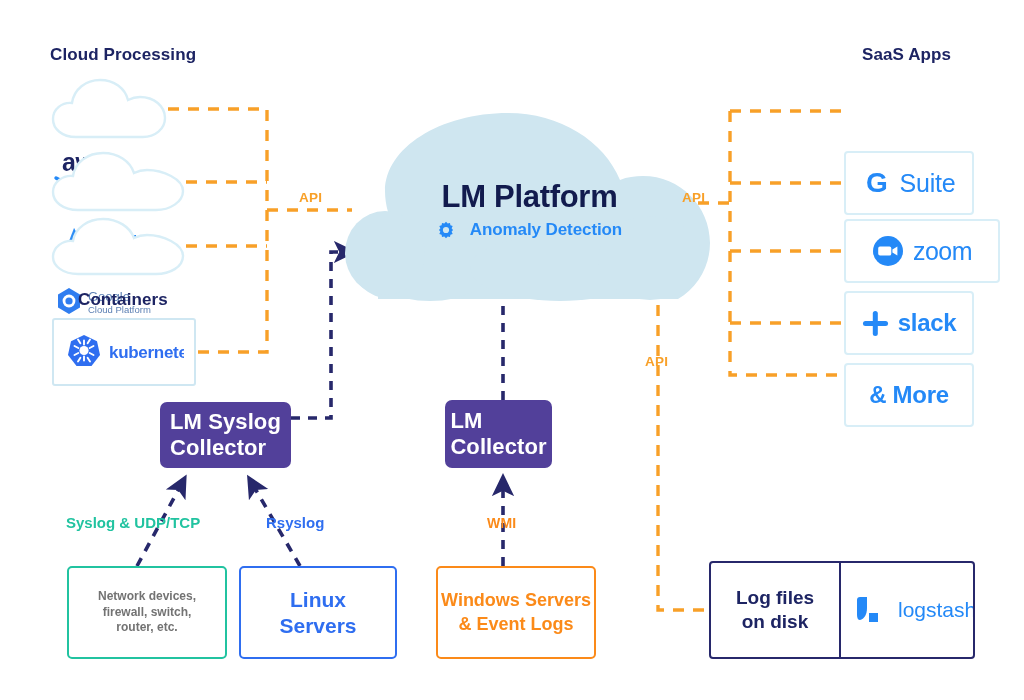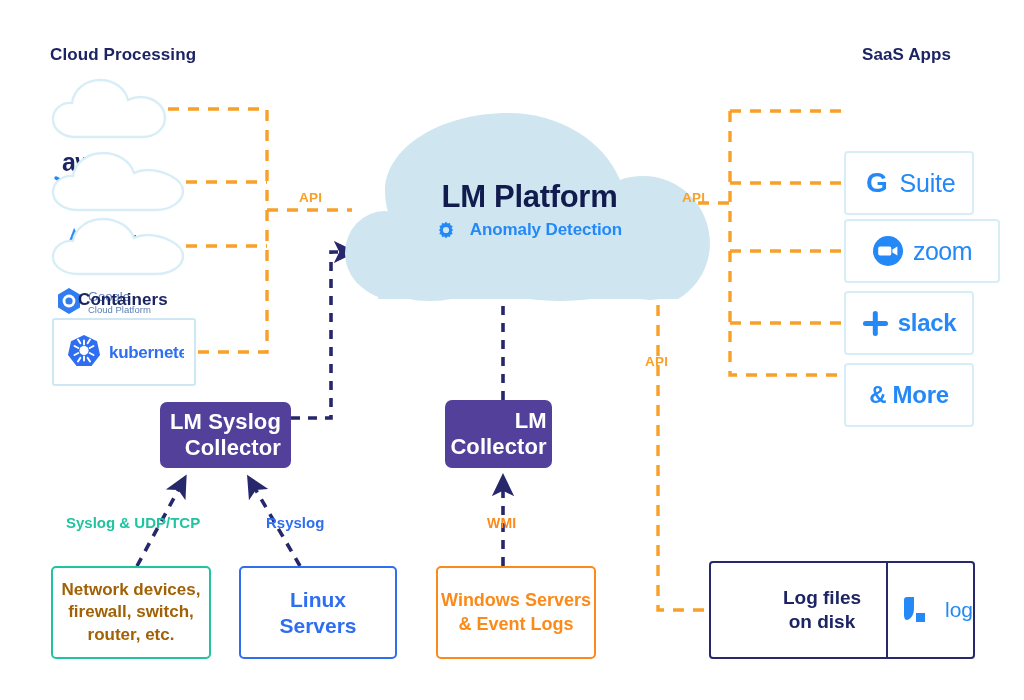--- a/index.html
+++ b/index.html
@@ -34,38 +34,38 @@
   .saas-label{
     color:#2489f7;font-size:25px;font-weight:400;letter-spacing:-.2px;
     font-family:"Liberation Sans", sans-serif;
   }
   .saas-label.bold{font-weight:700;font-size:24px;letter-spacing:-.3px;}
 
   
   .collector{
     background:#52409a;border-radius:7px;color:#fff;
     display:flex;align-items:center;justify-content:center;
-    text-align:right;font-weight:700;font-size:22px;line-height:1.16;
+    text-align:left;font-weight:700;font-size:22px;line-height:1.16;
     letter-spacing:.1px;
   }
 
   
   .srcbox{
     border:2.5px solid;border-radius:5px;background:#fff;
     display:flex;align-items:center;justify-content:center;text-align:center;
     font-weight:700;line-height:1.3;
   }
-  .srcbox.net{border-color:#21c3a0;color:#a16207;font-size:17px;}
+  .srcbox.net{border-color:#21c3a0;color:#737373;font-size:12px;margin-left:16px;}
   .srcbox.linux{border-color:#2f6ef0;color:#2f6ef0;font-size:21px;line-height:1.22;}
   .srcbox.win{border-color:#fb8a19;color:#fb8a19;font-size:18px;line-height:1.3;}
 
   
   .logbox{
     border:2.5px solid #27286b;border-radius:4px;background:#fff;
-    display:flex;align-items:stretch;overflow:hidden;padding-left:47px;
+    display:flex;align-items:stretch;overflow:hidden;
   }
   .logbox .lb-left{
     flex:0 0 128px;display:flex;align-items:center;justify-content:center;
     text-align:center;color:#1d2463;font-weight:700;font-size:19px;line-height:1.28;
     border-right:2px solid #27286b;
   }
   .logbox .lb-right{
     flex:1;display:flex;flex-direction:column;justify-content:center;
     padding-left:12px;gap:4px;
   }

